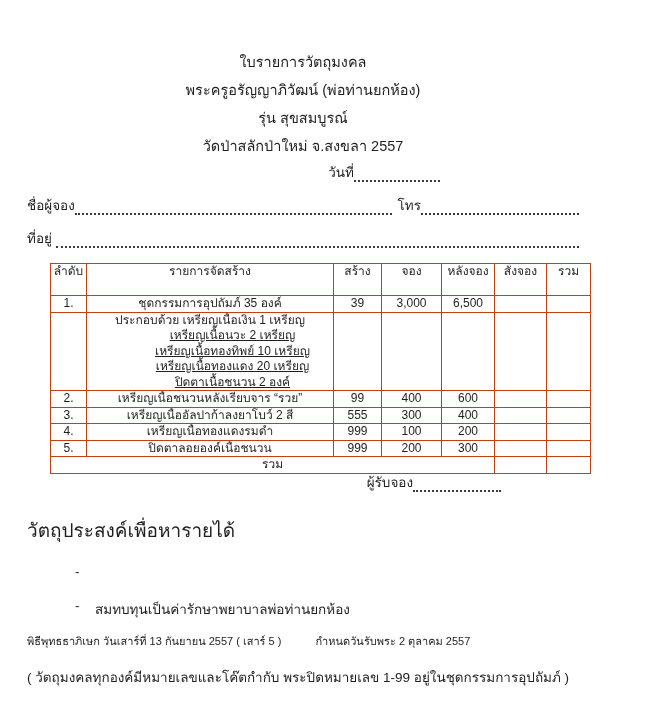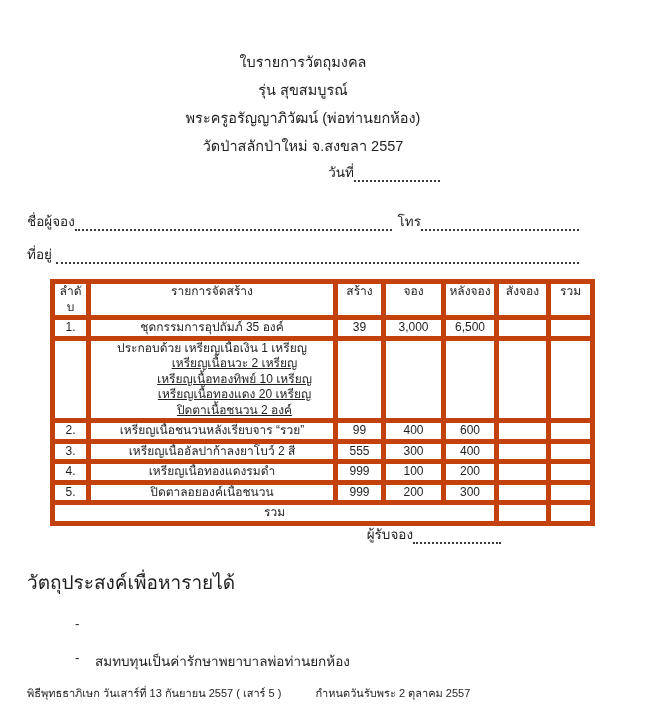--- a/index.html
+++ b/index.html
@@ -23,36 +23,36 @@
   .title-line { height: 28px; line-height: 20px; }
 
   
   .fill-row { display: flex; align-items: flex-end; font-size: 13.5px; }
   .fill-label { white-space: nowrap; line-height: 18px; }
   .dots { border-bottom: 2px dotted #3a3a3a; height: 15px; flex: 1 1 auto; }
   .dots.fixed { flex: 0 0 auto; }
 
   .date-row { justify-content: flex-end; margin-right: 139px; }
   .date-row .dots { width: 86px; }
-  .name-row { margin-top: 31px; align-items: flex-end; }
+  .name-row { margin-top: 15px; align-items: flex-end; }
   .name-row .phone-label { margin-left: 6px; }
   .name-row .phone-dots { width: 158px; }
   .addr-row { margin-top: 15px; }
   .addr-row .fill-label { margin-right: 4px; }
 
   
   table.order {
     border-collapse: collapse;
     table-layout: fixed;
     margin: 15px 0 0 23px;
     width: 540px;
     font-size: 12px;
   }
   table.order th, table.order td {
-    border: 5px solid #c2410c;
+    border: 1px solid #c2410c;
     padding: 0 2px;
     line-height: 15.5px;
     text-align: center;
     overflow: hidden;
   }
   table.order th {
     font-weight: normal;
     vertical-align: top;
     overflow-wrap: anywhere;
     height: 32px;
@@ -79,22 +79,22 @@
   .ceremony-row .gap { width: 34px; }
   .note-row { margin-top: 16px; font-size: 13.5px; }
 </style>
 </head>
 <body>
 
 <div class="page">
 
   <div class="title-block">
     <div class="title-line">ใบรายการวัตถุมงคล</div>
+    <div class="title-line">พระครูอรัญญาภิวัฒน์ (พ่อท่านยกห้อง)</div>
     <div class="title-line">รุ่น สุขสมบูรณ์</div>
-    <div class="title-line">พระครูอรัญญาภิวัฒน์ (พ่อท่านยกห้อง)</div>
     <div class="title-line">วัดป่าสลักป่าใหม่ จ.สงขลา 2557</div>
   </div>
 
   <div class="fill-row date-row">
     <span class="fill-label">วันที่</span>
     <span class="dots fixed"></span>
   </div>
 
   <div class="fill-row name-row">
     <span class="fill-label">ชื่อผู้จอง</span>

